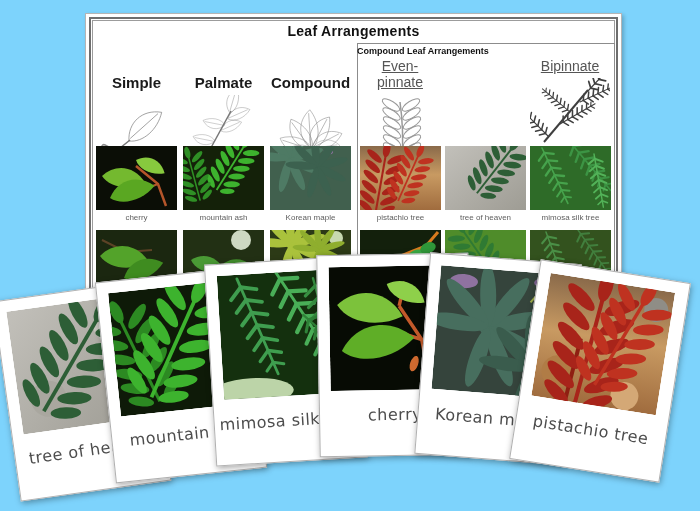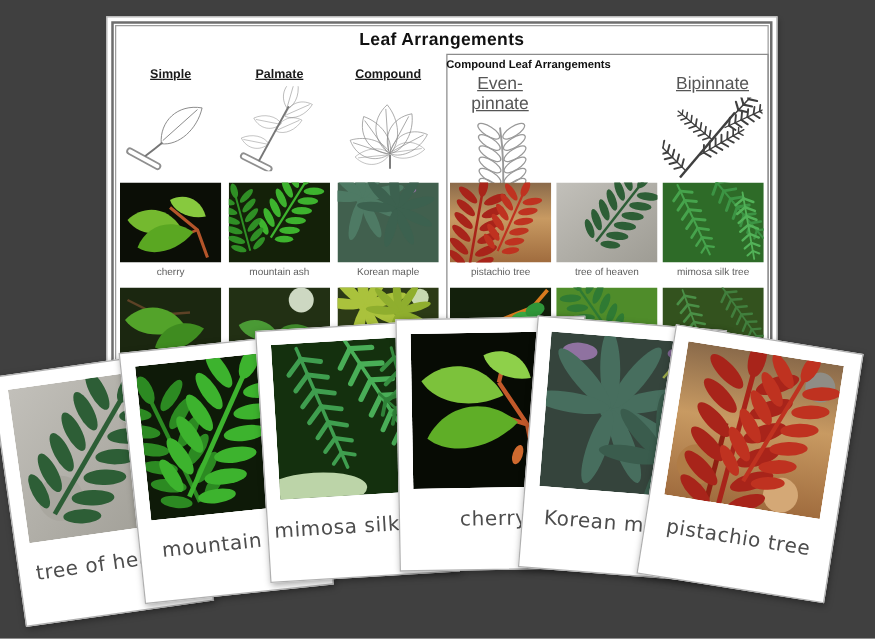--- a/index.html
+++ b/index.html
@@ -1,27 +1,27 @@
 <!DOCTYPE html>
 <html><head>
 <meta charset="utf-8">
 <style>
   html,body{margin:0;padding:0;background:#fff;}
-  #stage{position:relative;width:700px;height:511px;background:#404040;overflow:hidden;
+  #stage{position:relative;width:700px;height:511px;background:#7dd3fc;overflow:hidden;
          font-family:"Liberation Sans",sans-serif;}
   
   .paper{position:absolute;left:85px;top:13px;width:535px;height:295px;background:#fff;
          border:1px solid #b5b5b5;box-shadow:2px 2px 4px rgba(0,0,0,0.22);z-index:0;}
   .f1{position:absolute;inset:3px;border:2px solid #6e6e6e;pointer-events:none;}
   .f2{position:absolute;inset:6px;border:1px solid #9c9c9c;pointer-events:none;}
   .chart-title{position:absolute;top:9px;left:0;right:0;text-align:center;
                font-size:14px;font-weight:bold;color:#111;letter-spacing:.3px;}
   .lcol{position:absolute;top:40px;width:81px;text-align:center;}
   .rcol{position:absolute;top:44px;width:80px;text-align:center;}
-  .lhdr{font-size:10px;font-weight:bold;text-decoration:underline;color:#1a1a1a;}
+  .lhdr{font-size:15px;font-weight:bold;color:#1a1a1a;margin-top:20px;}
   .rhdr{font-size:14px;text-decoration:underline;color:#555;}
   .drawing{display:block;margin:4px auto 0;}
   .cbox{position:absolute;left:271px;top:29px;width:256px;height:253px;border:1px solid #8c8c8c;}
   .cbox-title{position:absolute;left:271px;top:32px;width:256px;
               font-size:9px;font-weight:bold;color:#111;}
   .pcell{position:absolute;width:81px;height:64px;}
   .pcell svg{display:block;}
   .plabel{position:absolute;top:199px;width:81px;text-align:center;font-size:8px;color:#5f5f5f;}
   
   .card{position:absolute;width:150px;height:200px;background:#fff;border:1px solid #b0b0b0;

